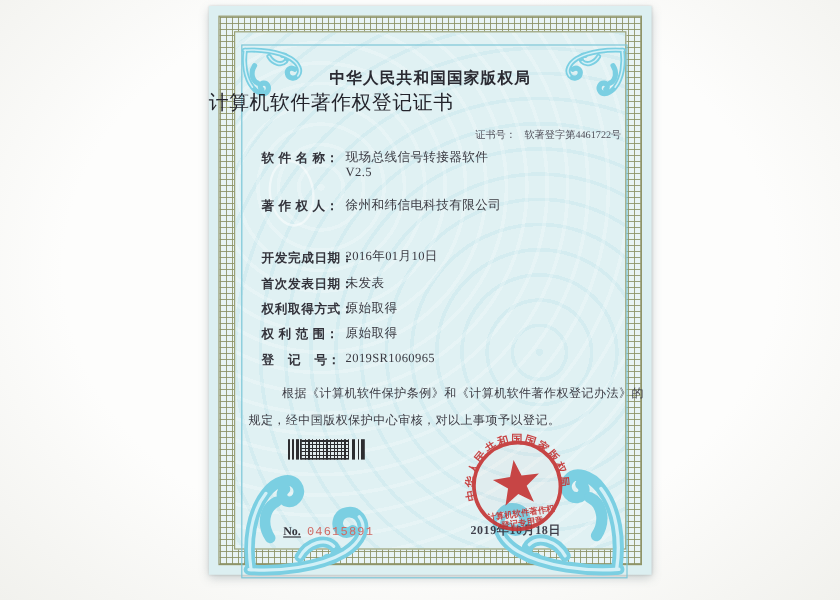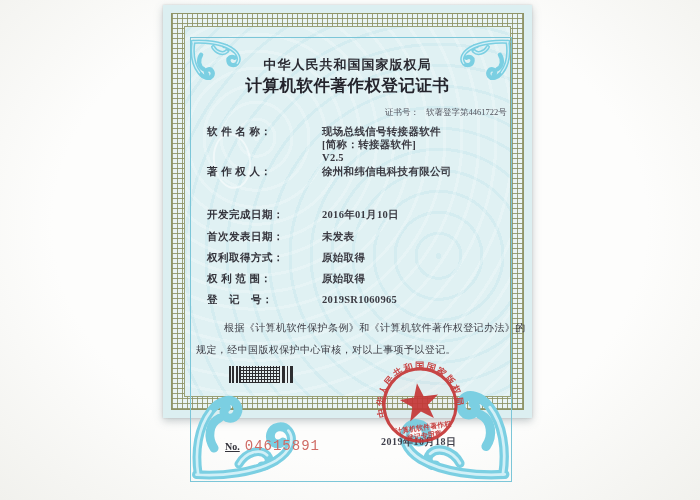--- a/index.html
+++ b/index.html
@@ -2,21 +2,21 @@
 <html><head>
 <meta charset="utf-8">
 <style>
   html,body{margin:0;padding:0;}
   body{
     width:700px;height:500px;overflow:hidden;position:relative;
     background:radial-gradient(ellipse at 50% 45%, #fdfdfc 60%, #f1f1ed 100%);
     font-family:"Liberation Serif","DejaVu Serif",serif;
   }
   .paper{
-    position:absolute;left:163px;top:5px;width:369px;height:413px;
+    position:absolute;left:174px;top:5px;width:369px;height:474px;
     background:#dcefF1;
     box-shadow:0 3px 8px rgba(90,110,115,.35), 0 0 2px rgba(0,0,0,.15);
   }
   
   .ornate-border{
     position:absolute;inset:8px;
     border:1px solid #8f9468;
     background-color:#e9f4f5;
     background-image:
       repeating-linear-gradient(0deg, rgba(139,145,99,.85) 0 1px, transparent 1px 5px),
@@ -44,31 +44,31 @@
   .fl-tl{left:27px;top:34px;width:60px;height:52px;transform:scaleY(-1);}
   .fl-tr{left:288px;top:34px;width:60px;height:52px;transform:scale(-1,-1);}
   .fl-bl{left:27px;top:369px;width:126px;height:106px;}
   .fl-br{left:216px;top:363px;width:132px;height:112px;transform:scaleX(-1);}
   
   .authority{
     position:absolute;left:0;top:51px;width:100%;text-align:center;
     font-size:13px;font-weight:700;letter-spacing:1px;color:#2a2a32;
   }
   .cert-title{
-    position:absolute;left:0;top:70px;width:100%;text-align:center;
-    font-size:16.5px;font-weight:700;letter-spacing:.5px;color:#24242c;
+    position:absolute;left:0;top:70px;width:100%;text-align:left;
+    font-size:16.5px;font-weight:400;letter-spacing:.5px;color:#24242c;
   }
   .certno{
     position:absolute;left:222px;top:102px;font-size:8.5px;color:#52525c;
     white-space:nowrap;
   }
   .certno .cv{margin-left:7px;text-align:right;}
   .row{position:absolute;left:44px;font-size:10.5px;color:#33333b;white-space:nowrap;}
   .row .lbl{display:inline-block;width:70px;font-weight:700;letter-spacing:.5px;vertical-align:top;}
-  .row .val{display:inline-block;font-weight:700;color:#3a3a42;letter-spacing:.3px;margin-left:45px;}
+  .row .val{display:inline-block;font-weight:400;color:#3a3a42;letter-spacing:.3px;}
   .row .val .vline{display:block;line-height:13px;}
   .stmt{position:absolute;font-size:10px;color:#3c3c44;letter-spacing:.4px;white-space:nowrap;}
   .stmt1{left:61px;top:316px;}
   .stmt2{left:33px;top:338px;}
   
   .barcode{position:absolute;left:66px;top:361px;width:64px;height:17px;display:flex;}
   .bc-l{width:11px;height:100%;
     background:repeating-linear-gradient(90deg,#2d2d30 0 2px,#e8f2f3 2px 3px,#2d2d30 3px 5px,#e8f2f3 5px 7px);}
   .bc-m{width:39px;height:100%;background-color:#e2ecee;
     background-image:
@@ -77,21 +77,21 @@
   .bc-r{width:14px;height:100%;
     background:repeating-linear-gradient(90deg,#2d2d30 0 1px,#e8f2f3 1px 3px,#2d2d30 3px 6px,#e8f2f3 6px 8px);}
   
   .seal{position:absolute;left:210px;top:353px;width:94px;height:94px;
     transform:rotate(-8deg);opacity:.92;z-index:3;}
   .issue-date{position:absolute;left:218px;top:430px;font-size:10px;color:#3f3f4a;
     letter-spacing:.5px;font-weight:700;z-index:2;white-space:nowrap;}
   .serial{position:absolute;left:62px;top:433px;font-size:10px;white-space:nowrap;z-index:2;}
   .serial .pfx{font-weight:700;color:#33333b;text-decoration:underline;}
   .serial .num{font-family:"Liberation Mono","DejaVu Sans Mono",monospace;
-    font-size:14px;color:#cf6b65;letter-spacing:1px;margin-left:5px;}
+    font-size:10px;color:#cf6b65;letter-spacing:1px;margin-left:5px;}
   .content{position:absolute;inset:0;z-index:2;}
   .deco{position:absolute;inset:0;z-index:1;}
 </style>
 </head>
 <body>
 
 <svg style="position:absolute;width:0;height:0" aria-hidden="true">
   <symbol id="flourish" viewBox="0 0 140 120">
     <g fill="none" stroke-linecap="round">
       <g stroke="#7bcfe2" stroke-width="10">
@@ -132,21 +132,21 @@
 
   <div class="content">
     <div class="authority">中华人民共和国国家版权局</div>
     <div class="cert-title">计算机软件著作权登记证书</div>
 
     <div class="certno">
       <span class="cl">证书号：</span><span class="cv">软著登字第4461722号</span>
     </div>
 
     <div class="row" style="top:120px">
-      <span class="lbl">软 件 名 称：</span><span class="val"><span class="vline">现场总线信号转接器软件</span><span class="vline">[简称：转接器软件]</span><span class="vline">V2.5</span></span>
+      <span class="lbl">软 件 名 称：</span><span class="val"><span class="vline">现场总线信号转接器软件</span><span class="vline">V2.5</span></span>
     </div>
     <div class="row" style="top:160px">
       <span class="lbl">著 作 权 人：</span><span class="val"><span class="vline">徐州和纬信电科技有限公司</span></span>
     </div>
     <div class="row" style="top:203px">
       <span class="lbl">开发完成日期：</span><span class="val"><span class="vline">2016年01月10日</span></span>
     </div>
     <div class="row" style="top:225px">
       <span class="lbl">首次发表日期：</span><span class="val"><span class="vline">未发表</span></span>
     </div>

